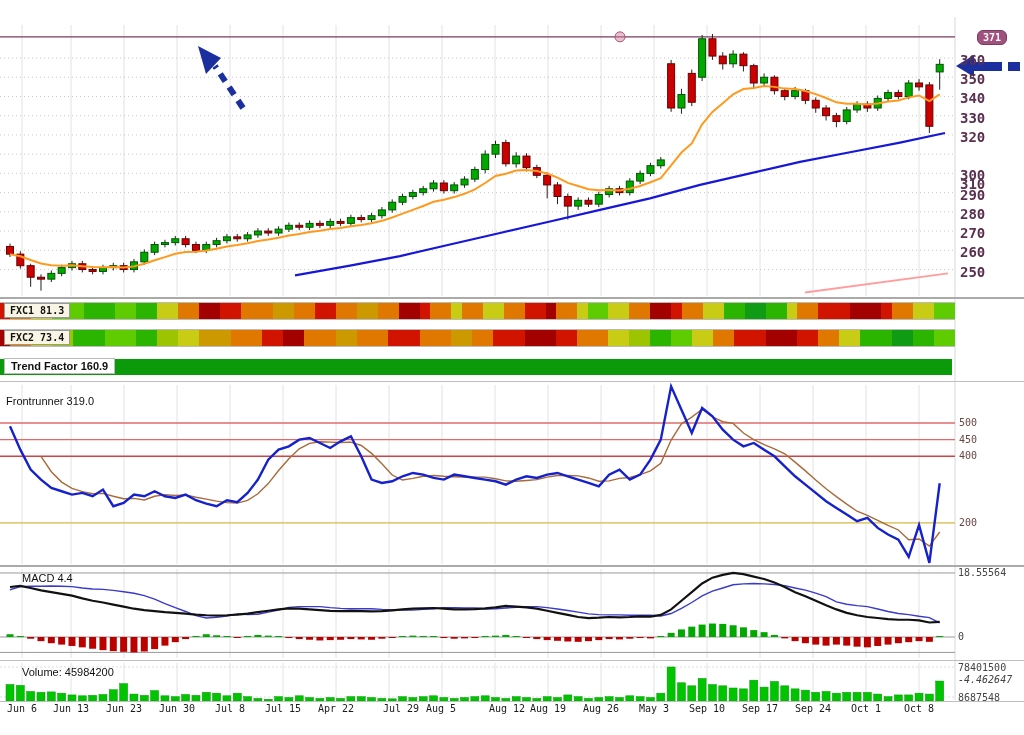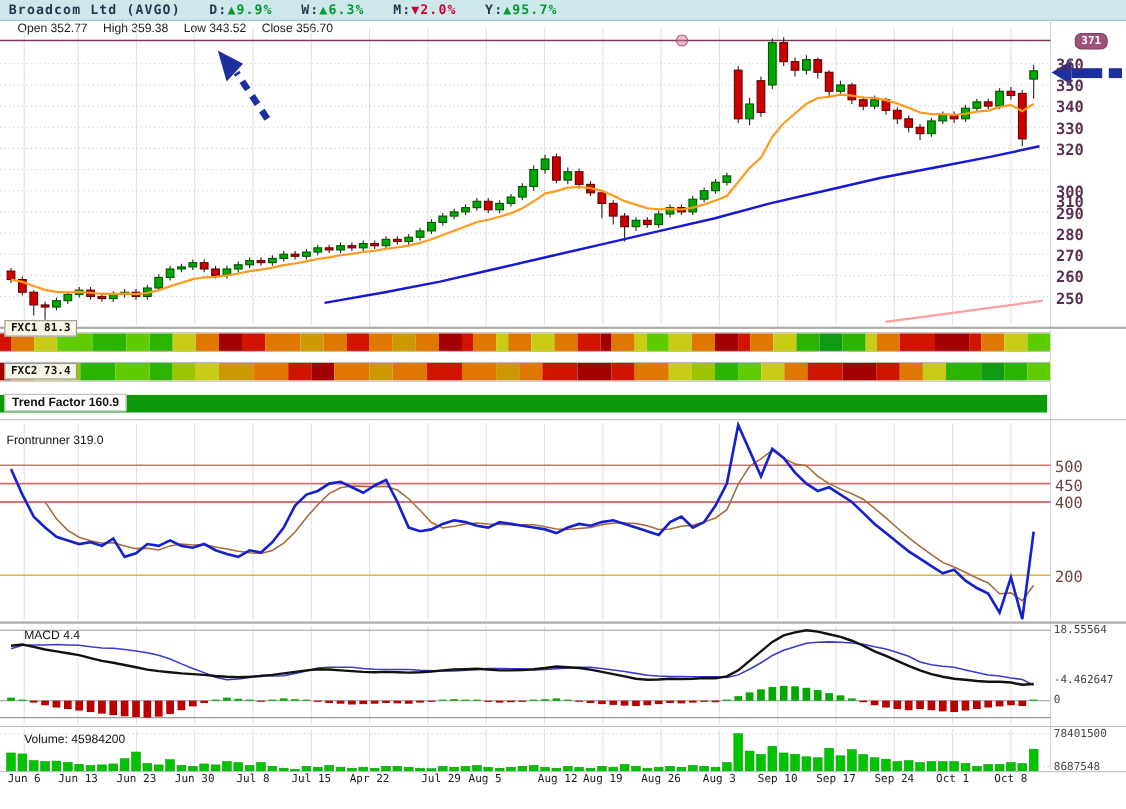--- a/index.html
+++ b/index.html
@@ -12,21 +12,21 @@
   .chg{margin-left:26px;letter-spacing:1px;}
   .chg .lbl{color:#1d3b4d;}
   .chg.up .val{color:#009933;}
   .chg.down .val{color:#cc0033;}
   .quoterow{position:absolute;left:16px;top:20px;display:flex;gap:14px;font-size:11px;color:#1a1a1a;}
   .quoterow b{font-weight:normal;}
   svg{position:absolute;left:0;top:0;}
   .ylab{position:absolute;left:960px;font-family:"DejaVu Sans Mono","Liberation Mono",monospace;
     font-size:14px;font-weight:bold;color:#5a3050;}
   .flab{position:absolute;left:959px;font-family:"DejaVu Sans Mono","Liberation Mono",monospace;
-    font-size:14px;color:#6b4444;}
+    font-size:10px;color:#6b4444;}
   .badge{position:absolute;left:977px;top:30px;width:28px;height:13px;background:#a0527c;
     color:#fff;font-family:"DejaVu Sans Mono","Liberation Mono",monospace;font-size:10px;
     font-weight:bold;text-align:center;line-height:13px;border-radius:6px;border:1px solid #7c3c60;}
   .hm-row{position:absolute;left:0;width:955px;height:16px;overflow:hidden;white-space:nowrap;
     font-size:0;border-top:1px solid #bbb;border-bottom:1px solid #bbb;background:#fff;}
   .hm-seg{display:inline-block;height:16px;}
   .hm-label{position:absolute;left:4px;z-index:5;background:#f8f5e4;border:1px solid #999;
     font-family:"DejaVu Sans Mono","Liberation Mono",monospace;font-size:10px;font-weight:bold;
     color:#111;padding:0 5px;height:13px;line-height:13px;}
   .tf-bar{position:absolute;left:0;top:359px;width:952px;height:16px;}
@@ -38,34 +38,21 @@
   .xlab{position:absolute;top:703px;width:50px;text-align:center;
     font-family:"DejaVu Sans Mono","Liberation Mono",monospace;font-size:10px;color:#1a1a1a;}
   .mlab{position:absolute;left:958px;font-family:"DejaVu Sans Mono","Liberation Mono",monospace;
     font-size:10px;color:#444;}
 </style>
 </head>
 <body>
 
 <div id="app">
 
-  <div class="titlebar">
-    <span class="ttl">Broadcom Ltd (AVGO)</span>
-    <span class="chg up"><span class="lbl">D:</span><span class="val">▲9.9%</span></span>
-    <span class="chg up"><span class="lbl">W:</span><span class="val">▲6.3%</span></span>
-    <span class="chg down"><span class="lbl">M:</span><span class="val">▼2.0%</span></span>
-    <span class="chg up"><span class="lbl">Y:</span><span class="val">▲95.7%</span></span>
-  </div>
-
-  <div class="quoterow">
-    <span><b>Open</b>&nbsp;<span>352.77</span></span>
-    <span><b>High</b>&nbsp;<span>359.38</span></span>
-    <span><b>Low</b>&nbsp;<span>343.52</span></span>
-    <span><b>Close</b>&nbsp;<span>356.70</span></span>
-  </div>
+
 
   <svg id="chart-svg" width="1024" height="735">
       <line x1="22" y1="25" x2="22" y2="296" stroke="#e2e2e2" stroke-width="1"></line>
       <line x1="22" y1="385" x2="22" y2="564" stroke="#e2e2e2" stroke-width="1"></line>
       <line x1="22" y1="569" x2="22" y2="658" stroke="#e2e2e2" stroke-width="1"></line>
       <line x1="22" y1="663" x2="22" y2="700" stroke="#e2e2e2" stroke-width="1"></line>
       <line x1="71" y1="25" x2="71" y2="296" stroke="#e2e2e2" stroke-width="1"></line>
       <line x1="71" y1="385" x2="71" y2="564" stroke="#e2e2e2" stroke-width="1"></line>
       <line x1="71" y1="569" x2="71" y2="658" stroke="#e2e2e2" stroke-width="1"></line>
       <line x1="71" y1="663" x2="71" y2="700" stroke="#e2e2e2" stroke-width="1"></line>
@@ -545,61 +532,61 @@
       <span class="ylab" style="top: 140px; margin-top: 36px;">310</span>
       <span class="ylab" style="top: 167.38px;">300</span>
       <span class="ylab" style="top: 186.61px;">290</span>
       <span class="ylab" style="top: 205.84px;">280</span>
       <span class="ylab" style="top: 225.07px;">270</span>
       <span class="ylab" style="top: 244.3px;">260</span>
       <span class="ylab" style="top: 263.53px;">250</span>
     </div>
 
   <div class="hm-row" style="top:302px" id="fxc1-row"><span class="hm-seg" style="width: 10.4945px; background: rgb(208, 20, 0);"></span><span class="hm-seg" style="width: 20.989px; background: rgb(224, 120, 0);"></span><span class="hm-seg" style="width: 20.989px; background: rgb(200, 204, 20);"></span><span class="hm-seg" style="width: 31.4835px; background: rgb(94, 204, 0);"></span><span class="hm-seg" style="width: 31.4835px; background: rgb(43, 180, 0);"></span><span class="hm-seg" style="width: 20.989px; background: rgb(94, 204, 0);"></span><span class="hm-seg" style="width: 20.989px; background: rgb(43, 180, 0);"></span><span class="hm-seg" style="width: 20.989px; background: rgb(200, 204, 20);"></span><span class="hm-seg" style="width: 20.989px; background: rgb(224, 120, 0);"></span><span class="hm-seg" style="width: 20.989px; background: rgb(163, 0, 0);"></span><span class="hm-seg" style="width: 20.989px; background: rgb(208, 20, 0);"></span><span class="hm-seg" style="width: 31.4835px; background: rgb(224, 120, 0);"></span><span class="hm-seg" style="width: 20.989px; background: rgb(204, 153, 0);"></span><span class="hm-seg" style="width: 20.989px; background: rgb(224, 120, 0);"></span><span class="hm-seg" style="width: 20.989px; background: rgb(208, 20, 0);"></span><span class="hm-seg" style="width: 20.989px; background: rgb(224, 120, 0);"></span><span class="hm-seg" style="width: 20.989px; background: rgb(204, 153, 0);"></span><span class="hm-seg" style="width: 20.989px; background: rgb(224, 120, 0);"></span><span class="hm-seg" style="width: 20.989px; background: rgb(163, 0, 0);"></span><span class="hm-seg" style="width: 10.4945px; background: rgb(208, 20, 0);"></span><span class="hm-seg" style="width: 20.989px; background: rgb(224, 120, 0);"></span><span class="hm-seg" style="width: 10.4945px; background: rgb(200, 204, 20);"></span><span class="hm-seg" style="width: 20.989px; background: rgb(224, 120, 0);"></span><span class="hm-seg" style="width: 20.989px; background: rgb(200, 204, 20);"></span><span class="hm-seg" style="width: 20.989px; background: rgb(224, 120, 0);"></span><span class="hm-seg" style="width: 20.989px; background: rgb(208, 20, 0);"></span><span class="hm-seg" style="width: 10.4945px; background: rgb(163, 0, 0);"></span><span class="hm-seg" style="width: 20.989px; background: rgb(224, 120, 0);"></span><span class="hm-seg" style="width: 10.4945px; background: rgb(200, 204, 20);"></span><span class="hm-seg" style="width: 20.989px; background: rgb(94, 204, 0);"></span><span class="hm-seg" style="width: 20.989px; background: rgb(200, 204, 20);"></span><span class="hm-seg" style="width: 20.989px; background: rgb(224, 120, 0);"></span><span class="hm-seg" style="width: 20.989px; background: rgb(163, 0, 0);"></span><span class="hm-seg" style="width: 10.4945px; background: rgb(208, 20, 0);"></span><span class="hm-seg" style="width: 20.989px; background: rgb(224, 120, 0);"></span><span class="hm-seg" style="width: 20.989px; background: rgb(200, 204, 20);"></span><span class="hm-seg" style="width: 20.989px; background: rgb(43, 180, 0);"></span><span class="hm-seg" style="width: 20.989px; background: rgb(15, 155, 20);"></span><span class="hm-seg" style="width: 20.989px; background: rgb(43, 180, 0);"></span><span class="hm-seg" style="width: 10.4945px; background: rgb(200, 204, 20);"></span><span class="hm-seg" style="width: 20.989px; background: rgb(224, 120, 0);"></span><span class="hm-seg" style="width: 31.4835px; background: rgb(208, 20, 0);"></span><span class="hm-seg" style="width: 31.4835px; background: rgb(163, 0, 0);"></span><span class="hm-seg" style="width: 10.4945px; background: rgb(208, 20, 0);"></span><span class="hm-seg" style="width: 20.989px; background: rgb(224, 120, 0);"></span><span class="hm-seg" style="width: 20.989px; background: rgb(200, 204, 20);"></span><span class="hm-seg" style="width: 20.989px; background: rgb(94, 204, 0);"></span><span class="hm-seg" style="width: 20.989px; background: rgb(43, 180, 0);"></span></div>
-  <div class="hm-label" style="top:291px">FXC1 81.3</div>
+  <div class="hm-label" style="top:303px">FXC1 81.3</div>
 
   <div class="hm-row" style="top:329px" id="fxc2-row"><span class="hm-seg" style="width: 10.4945px; background: rgb(163, 0, 0);"></span><span class="hm-seg" style="width: 20.989px; background: rgb(224, 120, 0);"></span><span class="hm-seg" style="width: 20.989px; background: rgb(200, 204, 20);"></span><span class="hm-seg" style="width: 20.989px; background: rgb(156, 196, 0);"></span><span class="hm-seg" style="width: 31.4835px; background: rgb(43, 180, 0);"></span><span class="hm-seg" style="width: 31.4835px; background: rgb(94, 204, 0);"></span><span class="hm-seg" style="width: 20.989px; background: rgb(43, 180, 0);"></span><span class="hm-seg" style="width: 20.989px; background: rgb(156, 196, 0);"></span><span class="hm-seg" style="width: 20.989px; background: rgb(200, 204, 20);"></span><span class="hm-seg" style="width: 31.4835px; background: rgb(204, 153, 0);"></span><span class="hm-seg" style="width: 31.4835px; background: rgb(224, 120, 0);"></span><span class="hm-seg" style="width: 20.989px; background: rgb(208, 20, 0);"></span><span class="hm-seg" style="width: 20.989px; background: rgb(163, 0, 0);"></span><span class="hm-seg" style="width: 31.4835px; background: rgb(224, 120, 0);"></span><span class="hm-seg" style="width: 20.989px; background: rgb(204, 153, 0);"></span><span class="hm-seg" style="width: 31.4835px; background: rgb(224, 120, 0);"></span><span class="hm-seg" style="width: 31.4835px; background: rgb(208, 20, 0);"></span><span class="hm-seg" style="width: 31.4835px; background: rgb(224, 120, 0);"></span><span class="hm-seg" style="width: 20.989px; background: rgb(204, 153, 0);"></span><span class="hm-seg" style="width: 20.989px; background: rgb(224, 120, 0);"></span><span class="hm-seg" style="width: 31.4835px; background: rgb(208, 20, 0);"></span><span class="hm-seg" style="width: 31.4835px; background: rgb(163, 0, 0);"></span><span class="hm-seg" style="width: 20.989px; background: rgb(208, 20, 0);"></span><span class="hm-seg" style="width: 31.4835px; background: rgb(224, 120, 0);"></span><span class="hm-seg" style="width: 20.989px; background: rgb(200, 204, 20);"></span><span class="hm-seg" style="width: 20.989px; background: rgb(156, 196, 0);"></span><span class="hm-seg" style="width: 20.989px; background: rgb(43, 180, 0);"></span><span class="hm-seg" style="width: 20.989px; background: rgb(94, 204, 0);"></span><span class="hm-seg" style="width: 20.989px; background: rgb(200, 204, 20);"></span><span class="hm-seg" style="width: 20.989px; background: rgb(224, 120, 0);"></span><span class="hm-seg" style="width: 31.4835px; background: rgb(208, 20, 0);"></span><span class="hm-seg" style="width: 31.4835px; background: rgb(163, 0, 0);"></span><span class="hm-seg" style="width: 20.989px; background: rgb(208, 20, 0);"></span><span class="hm-seg" style="width: 20.989px; background: rgb(224, 120, 0);"></span><span class="hm-seg" style="width: 20.989px; background: rgb(200, 204, 20);"></span><span class="hm-seg" style="width: 31.4835px; background: rgb(43, 180, 0);"></span><span class="hm-seg" style="width: 20.989px; background: rgb(15, 155, 20);"></span><span class="hm-seg" style="width: 20.989px; background: rgb(43, 180, 0);"></span><span class="hm-seg" style="width: 20.989px; background: rgb(94, 204, 0);"></span><span class="hm-seg" style="width: 31.4835px; background: rgb(200, 204, 20);"></span></div>
   <div class="hm-label" style="top:330px">FXC2 73.4</div>
 
   <div class="tf-bar" id="trend-bar" style="background: rgb(10, 154, 10);"></div>
   <div class="tf-label">Trend Factor 160.9</div>
 
   <div class="panel-label" style="left:6px;top:395px">Frontrunner 319.0</div>
   <div class="panel-label" style="left:22px;top:572px">MACD 4.4</div>
   <div class="panel-label" style="left:22px;top:666px">Volume: 45984200</div>
 
   <div id="fr-labels">
       <span class="flab" style="top: 417px;">500</span>
       <span class="flab" style="top: 433.65px;">450</span>
       <span class="flab" style="top: 450.3px;">400</span>
       <span class="flab" style="top: 516.9px;">200</span>
     </div>
   <div id="macd-labels">
       <span class="mlab" style="top: 566.983px;">18.55564</span>
       <span class="mlab" style="top: 631px;">0</span>
-      <span class="mlab" style="top: 613px;">-4.462647</span>
+      <span class="mlab" style="top: 674px; font-style: italic;">-4.462647</span>
     </div>
   <div id="vol-labels">
       <span class="mlab" style="top: 662px;">78401500</span>
       <span class="mlab" style="top: 692px;">8687548</span>
     </div>
   <div id="date-labels">
       <span class="xlab" style="left: -3px;">Jun 6</span>
       <span class="xlab" style="left: 46px;">Jun 13</span>
       <span class="xlab" style="left: 99px;">Jun 23</span>
       <span class="xlab" style="left: 152px;">Jun 30</span>
       <span class="xlab" style="left: 205px;">Jul 8</span>
       <span class="xlab" style="left: 258px;">Jul 15</span>
       <span class="xlab" style="left: 311px;">Apr 22</span>
       <span class="xlab" style="left: 364px; margin-left: 12px;">Jul 29</span>
       <span class="xlab" style="left: 416px;">Aug 5</span>
       <span class="xlab" style="left: 482px; text-align: center;">Aug 12</span>
       <span class="xlab" style="left: 523px;">Aug 19</span>
       <span class="xlab" style="left: 576px;">Aug 26</span>
-      <span class="xlab" style="left: 629px;">Aug 3</span>
+      <span class="xlab" style="left: 629px;">May 3</span>
       <span class="xlab" style="left: 682px;">Sep 10</span>
       <span class="xlab" style="left: 735px;">Sep 17</span>
       <span class="xlab" style="left: 788px;">Sep 24</span>
       <span class="xlab" style="left: 841px;">Oct 1</span>
       <span class="xlab" style="left: 894px;">Oct 8</span>
     </div>
 
   <div class="sep" style="top:297px"></div>
   <div class="sep thin" style="top:381px"></div>
   <div class="sep" style="top:565px"></div>

